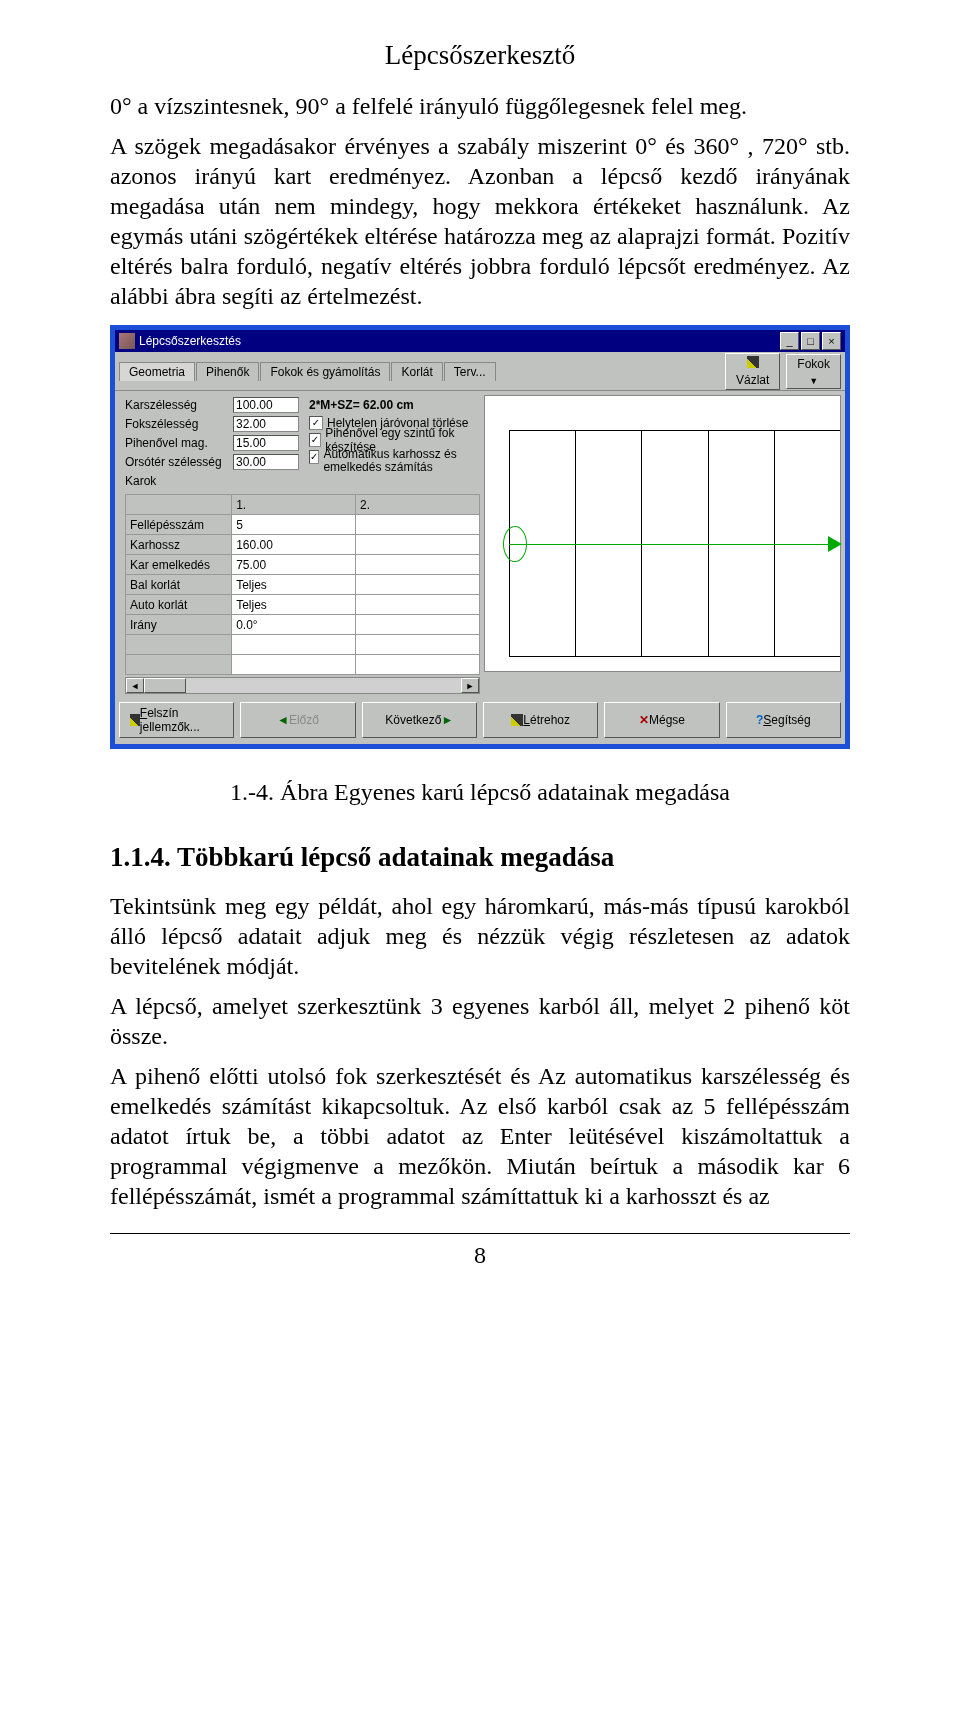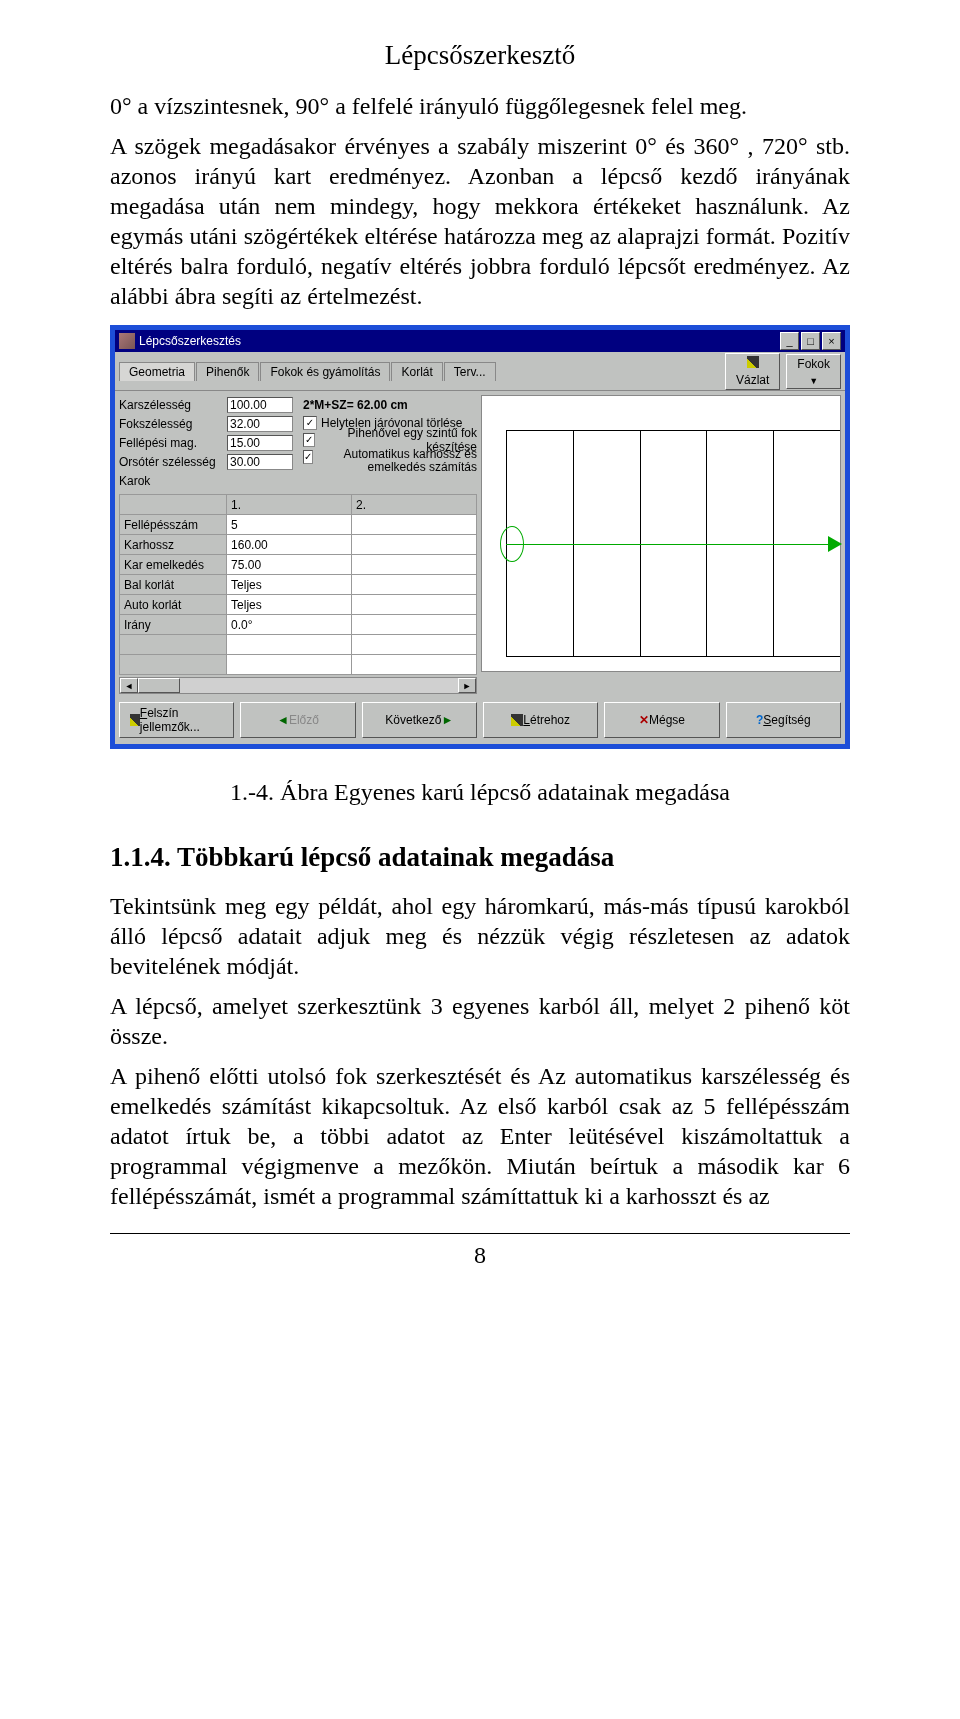--- a/index.html
+++ b/index.html
@@ -86,20 +86,21 @@
   }
   .pencil {
     width:12px;height:12px;
     display:inline-block;
     background: linear-gradient(45deg,#cc0 40%, #333 40%);
   }
   .chev { font-size: 9px; }
   .scr-body {
     display: flex;
     background:#c0c2c0;
+    padding-left:6px;
   }
   .leftpanel { width: 50%; padding: 4px 0 2px 4px; }
   .rightpanel { width:50%; background:#fff; border:1px solid #888; position:relative; height:275px; margin:4px 4px 0 4px;}
   .formrow { display:flex; align-items:center; height:19px; }
   .formrow .lbl { width:108px; }
   .formrow .ip {
     width:60px; border:1px solid #888; background:#fff; padding:0 2px;
     border-top-color:#555;border-left-color:#555;
   }
   .chk { display:flex; align-items:center; gap:4px; height:17px; }
@@ -202,32 +203,32 @@
           <div style="flex:0 0 176px;">
             <div class="formrow">
                 <span class="lbl">Karszélesség</span>
                 <span class="ip">100.00</span>
               </div>
             <div class="formrow">
                 <span class="lbl">Fokszélesség</span>
                 <span class="ip">32.00</span>
               </div>
             <div class="formrow">
-                <span class="lbl">Fellépési mag.</span>
+                <span class="lbl">Pihenővel mag.</span>
                 <span class="ip">15.00</span>
               </div>
             <div class="formrow">
                 <span class="lbl">Orsótér szélesség</span>
                 <span class="ip">30.00</span>
               </div>
             <div class="formrow">
                 <span class="lbl">Karok</span>
               </div>
           </div>
-          <div style="flex:1;text-align:right;">
+          <div style="flex:1;">
             <div style="font-weight:bold;height:19px;display:flex;align-items:center;">2*M+SZ= 62.00 cm</div>
             <div class="chk">
                 <span class="chkbox">✓</span>
                 <span>Helytelen járóvonal törlése</span>
               </div>
             <div class="chk">
                 <span class="chkbox">✓</span>
                 <span>Pihenővel egy szintű fok készítése</span>
               </div>
             <div class="chk" style="align-items:flex-start;height:auto;">

